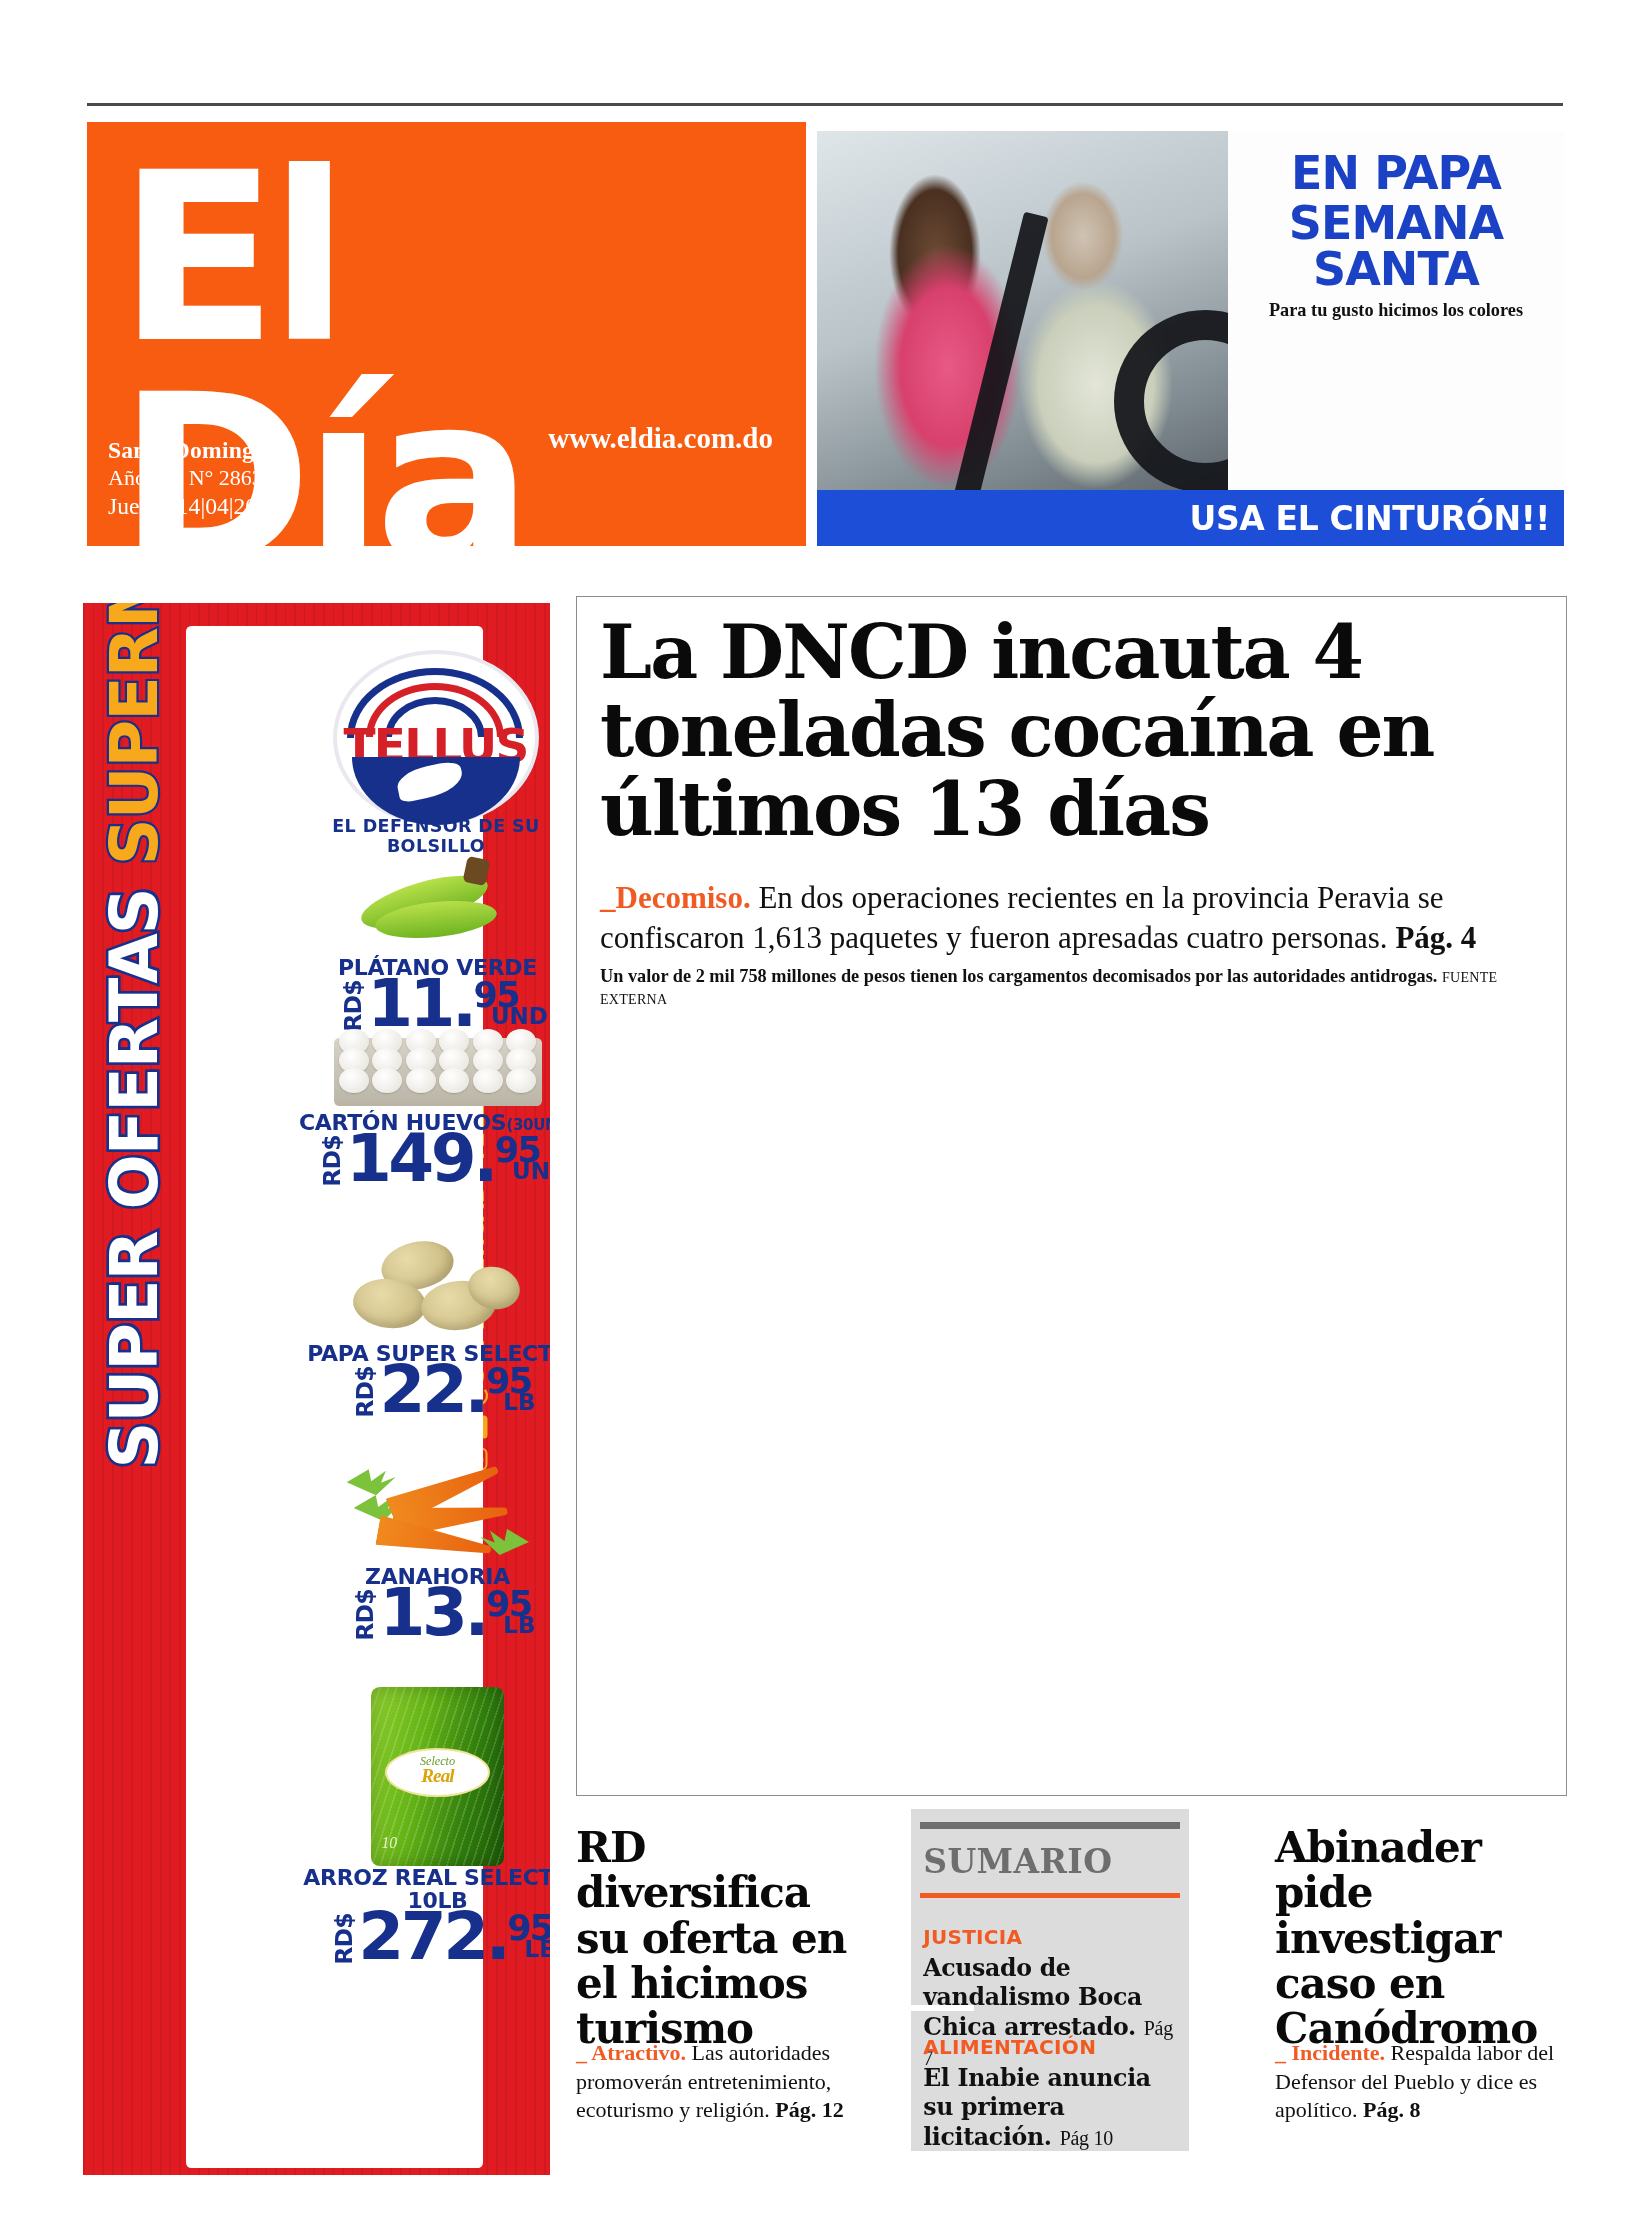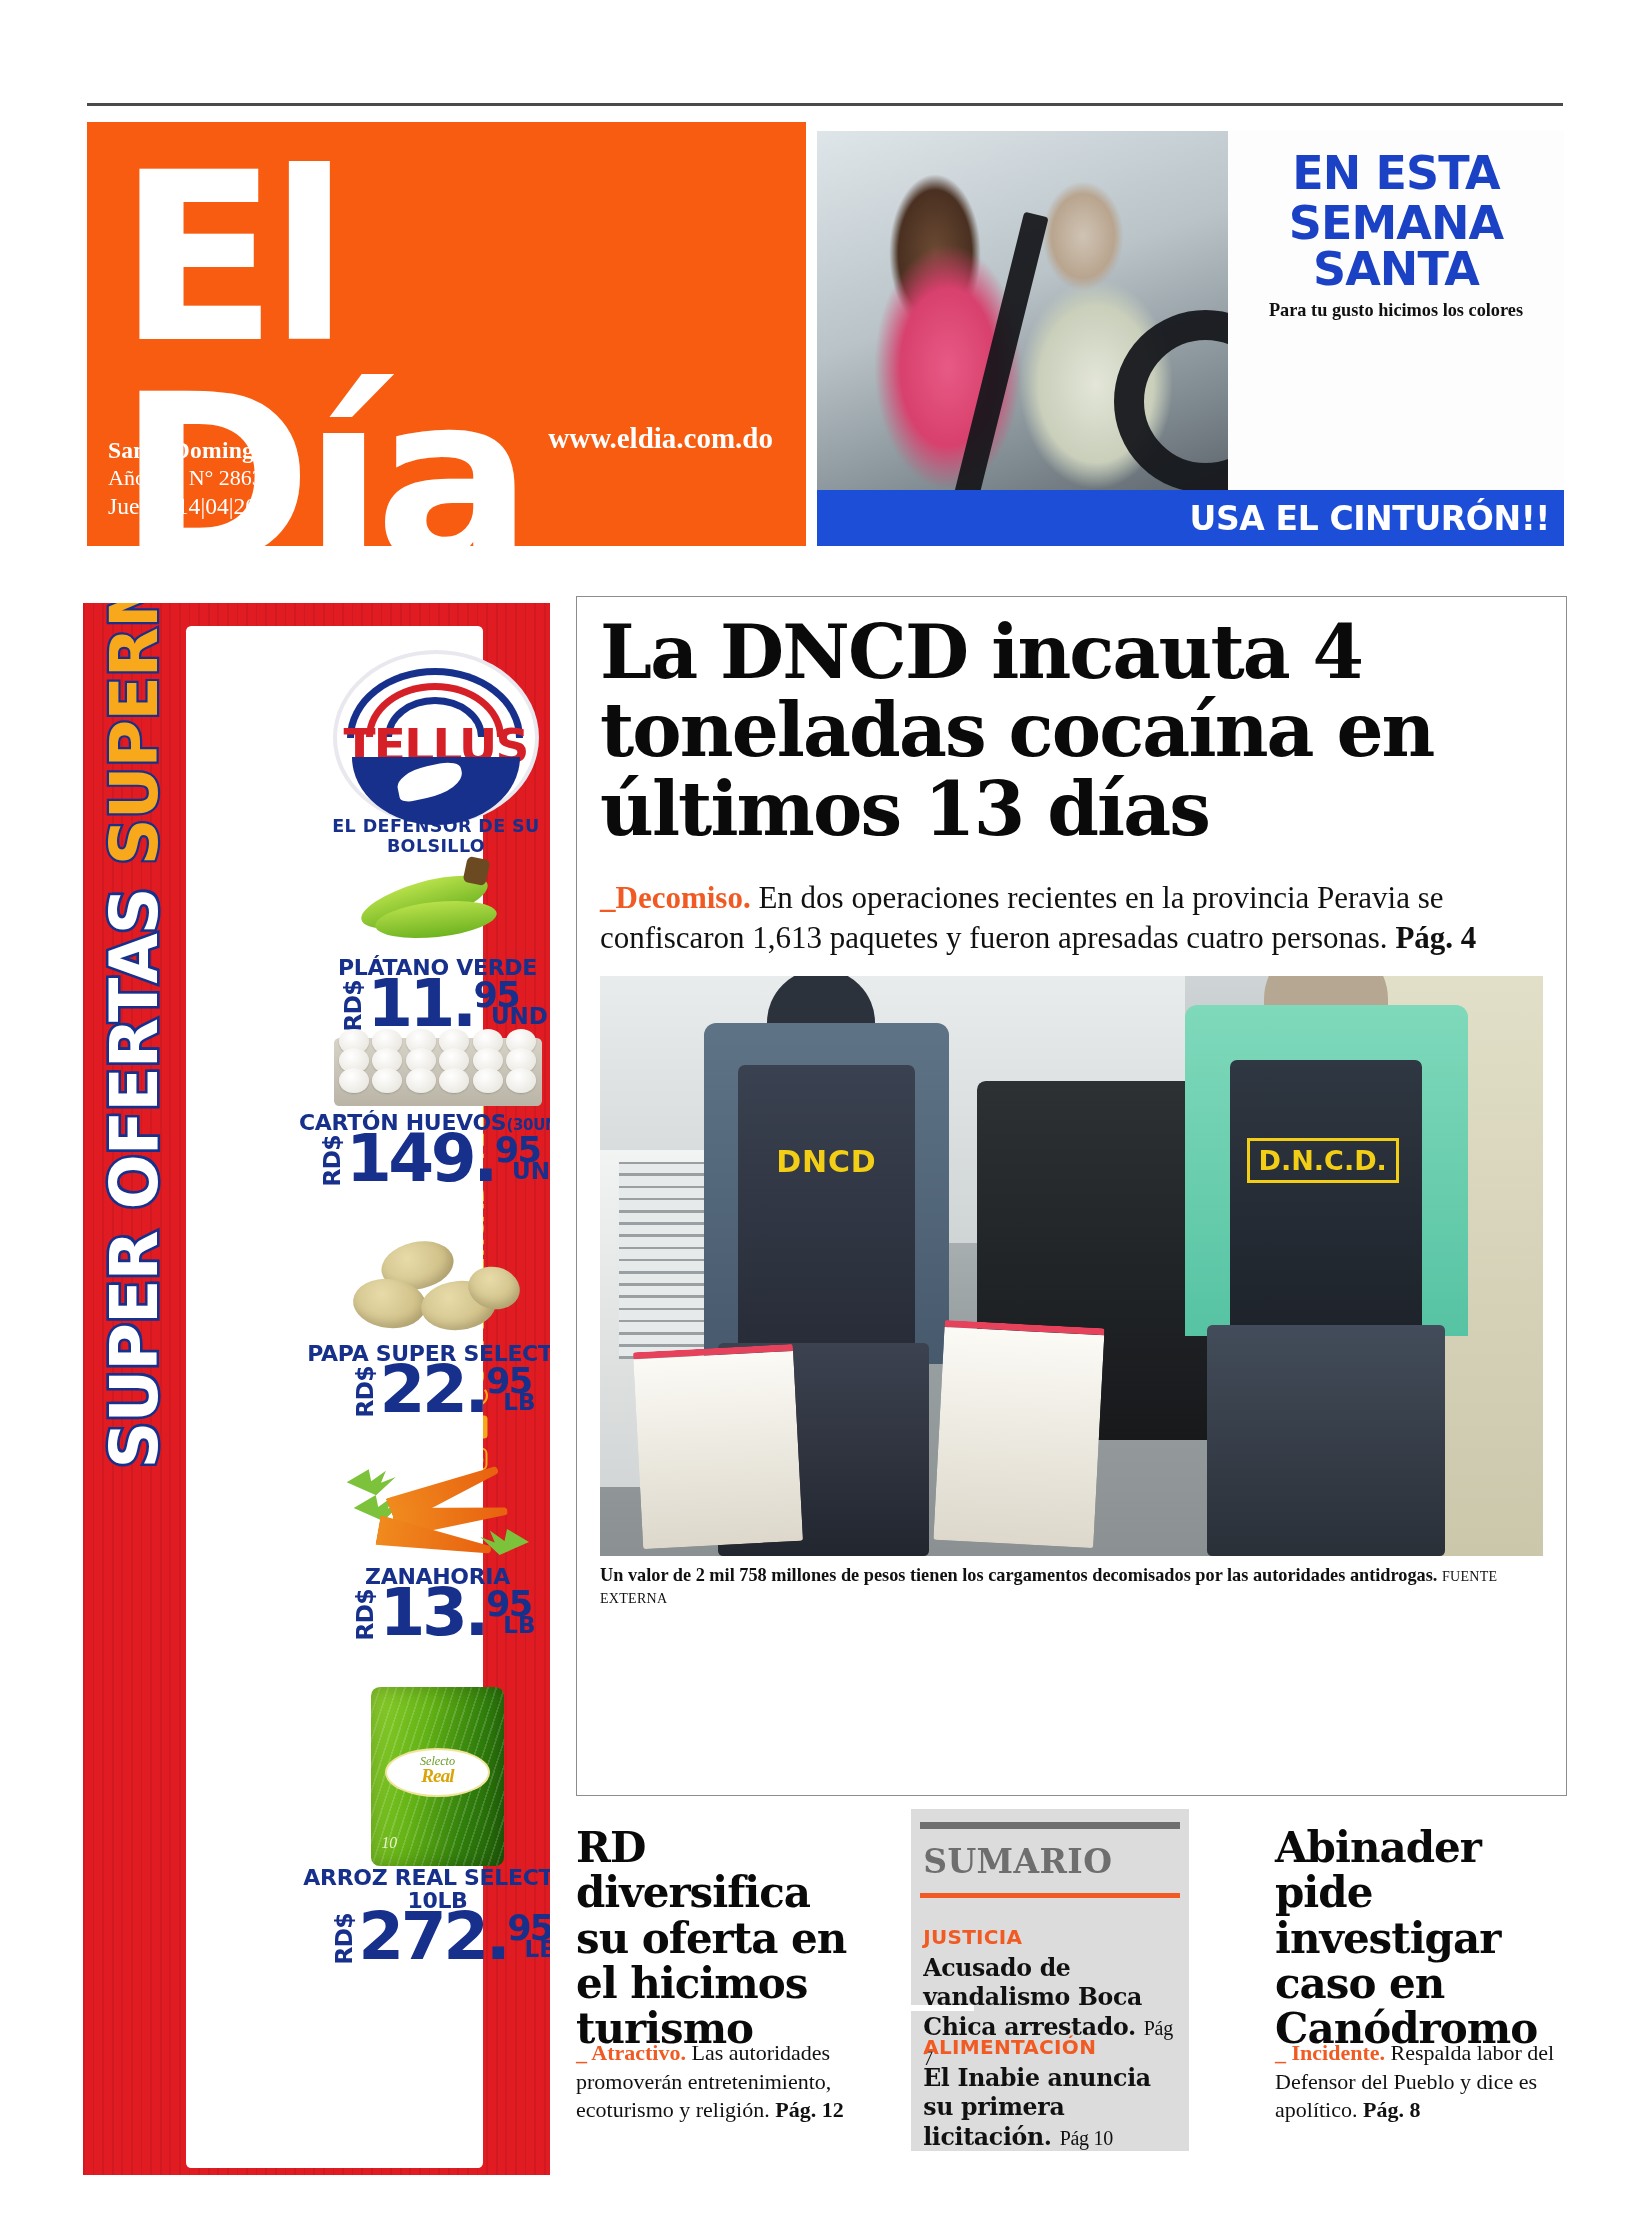--- a/index.html
+++ b/index.html
@@ -440,21 +440,21 @@
     </div>
     <div class="mast-url">www.eldia.com.do</div>
   </div>
 
   <div class="topad">
     <div class="topad-photo">
       <div class="topad-wheel"></div>
       <div class="topad-brush"></div>
     </div>
     <div class="topad-right">
-      <div class="ad-line1">EN ESTA</div>
+      <div class="ad-line1">EN PAPA</div>
       <div class="ad-line2">SEMANA SANTA</div>
       <div class="ad-slogan">Para tu gusto hicimos los colores</div>
     </div>
     <div class="topad-banner">
       <span>USA EL CINTURÓN!!</span>
     </div>
   </div>
 
   <div class="market">
 
@@ -609,46 +609,20 @@
 
   <div class="main">
     <div class="headline">La DNCD incauta 4 toneladas cocaína en últimos 13 días</div>
 
     <div class="lead">
       <span class="kicker">_<span>Decomiso.</span></span>
       <span>En dos operaciones recientes en la provincia Peravia se confiscaron 1,613 paquetes y fueron apresadas cuatro personas.</span>
       <span class="pag">Pág. 4</span>
     </div>
 
-    <div class="photo">
-      <div class="ph-wall"></div>
-      <div class="ph-wall2"></div>
-      <div class="ph-van"></div>
-      <div class="ph-grille"></div>
-      <div class="ph-car"></div>
-
-      <div class="agent agent1">
-        <div class="head"></div>
-        <div class="torso"></div>
-        <div class="vest"></div>
-        <div class="legs"></div>
-        <div class="badge1">DNCD</div>
-      </div>
-
-      <div class="agent agent2">
-        <div class="head"></div>
-        <div class="torso"></div>
-        <div class="vest"></div>
-        <div class="legs"></div>
-        <div class="badge2">D.N.C.D.</div>
-      </div>
-
-      <div class="sack s1"></div>
-      <div class="sack s2"></div>
-    </div>
 
     <div class="caption">
       <span>Un valor de 2 mil 758 millones de pesos tienen los cargamentos decomisados por las autoridades antidrogas.</span>
       <span class="src">FUENTE EXTERNA</span>
     </div>
   </div>
 
   <div class="bottom">
 
     <div class="col col-a">

